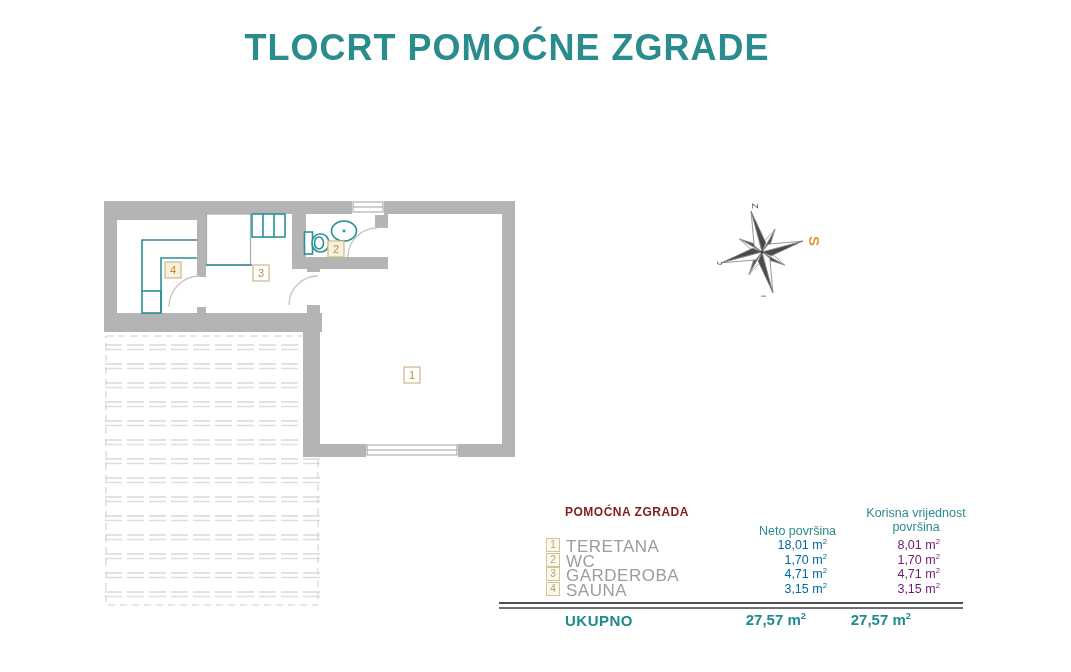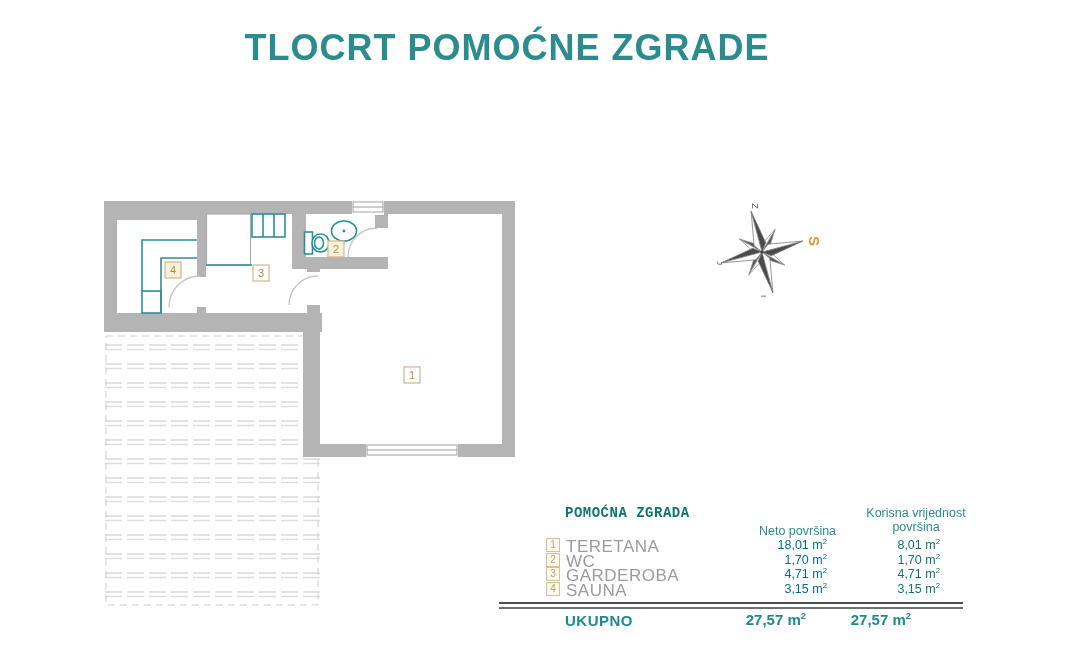--- a/index.html
+++ b/index.html
@@ -4,34 +4,34 @@
 <style>
   html,body{margin:0;padding:0;background:#ffffff;}
   #page{position:relative;width:1071px;height:672px;background:#fff;overflow:hidden;
         font-family:"Liberation Sans", sans-serif;}
   
   .title{position:absolute;left:507px;top:27px;transform:translateX(-50%);
          font-size:36px;font-weight:bold;letter-spacing:1px;color:#2b8c8e;white-space:nowrap;}
   
   #plan{position:absolute;left:0;top:0;}
   
-  .tbl-name{position:absolute;left:565px;top:505px;font-size:14px;font-weight:bold;
-            color:#0f766e;letter-spacing:.5px;white-space:nowrap;font-family:Liberation Mono, monospace;}
+  .tbl-name{position:absolute;left:565px;top:505px;font-size:12px;font-weight:bold;
+            color:#7f1d1d;letter-spacing:.5px;white-space:nowrap;}
   .tbl-col1{position:absolute;left:745px;top:511px;width:105px;text-align:center;
             font-size:12.5px;color:#2b8c8e;margin-top:13px;}
   .tbl-col2{position:absolute;left:855px;top:498px;width:122px;text-align:center;
             font-size:12.5px;line-height:14px;color:#2b8c8e;margin-top:8px;}
   .rows{position:absolute;left:0;top:537px;width:1071px;}
   .row{position:relative;height:14.6px;}
   .row .numbox{position:absolute;left:546px;top:1px;width:12px;height:12px;
                border:1px solid #d4c394;background:#fbf7ea;color:#b4a57c;
                font-size:10px;line-height:12px;text-align:center;}
   .row .rname{position:absolute;left:566px;top:0;font-size:17px;color:#9c9c9c;letter-spacing:.5px;}
   .row .v1{position:absolute;left:737px;top:0;width:90px;text-align:right;font-size:12.5px;color:#0369a1;}
-  .row .v2{position:absolute;left:850px;top:0;width:90px;text-align:right;font-size:12.5px;color:#0f766e;}
+  .row .v2{position:absolute;left:850px;top:0;width:90px;text-align:right;font-size:12.5px;color:#701a75;}
   sup{font-size:62%;}
   .rule{position:absolute;left:499px;top:602px;width:464px;height:3px;
         border-top:2px solid #4f4f4f;border-bottom:2px solid #6f6f6f;}
   .total-label{position:absolute;left:565px;top:612px;font-size:15px;font-weight:bold;
                color:#1f8a8e;letter-spacing:.5px;}
   .total-v1{position:absolute;left:706px;top:611px;width:100px;text-align:right;
             font-size:15px;font-weight:bold;color:#1f8a8e;}
   .total-v2{position:absolute;left:811px;top:611px;width:100px;text-align:right;
             font-size:15px;font-weight:bold;color:#1f8a8e;}
 </style>

